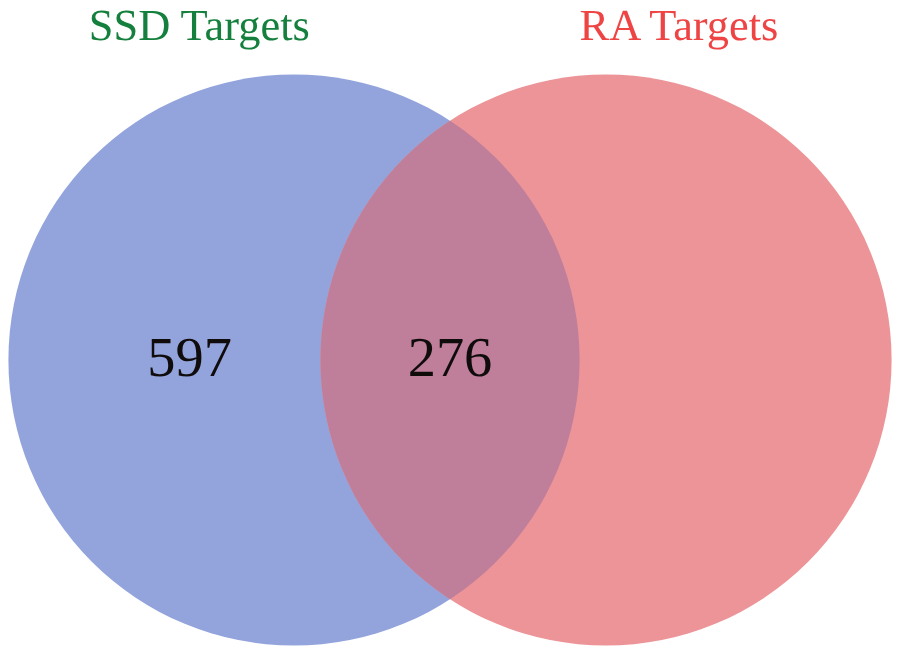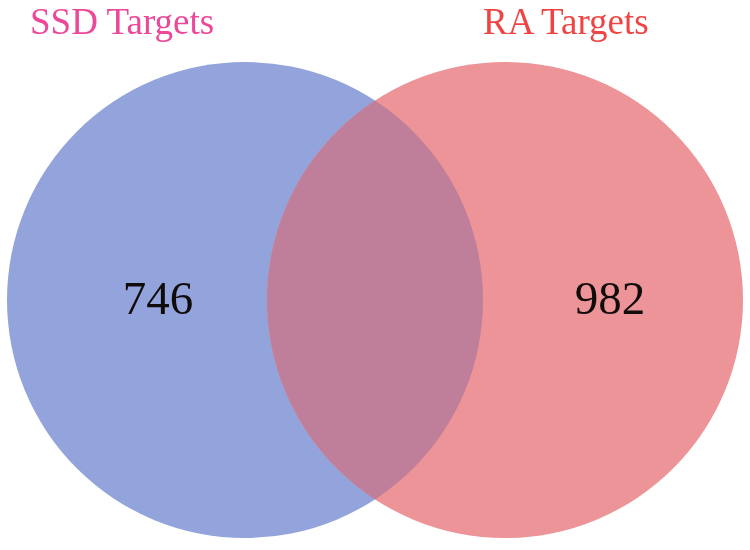--- a/index.html
+++ b/index.html
@@ -52,38 +52,38 @@
   }
   #count-left   { left: 78px;  }
   #count-center { left: 295px; }
   #count-right  { left: 530px; }
 </style>
 </head>
 <body>
 
 <div id="canvas" style="background: rgb(255, 255, 255);">
 
-  <div class="venn-title" id="title-left" style="color: #ec4899;">SSD Targets</div>
+  <div class="venn-title" id="title-left" style="color: #15803d; margin-left: 44px;">SSD Targets</div>
 
   <div class="venn-title" id="title-right" style="color: #ef4444;">RA Targets</div>
 
   <svg id="venn-svg" viewBox="0 0 750 550">
     <defs>
       <clipPath id="clip-left">
         <circle cx="245" cy="300" r="238"></circle>
       </clipPath>
     </defs>
 
     <circle id="circle-left" cx="245" cy="300" r="238" fill="#93a4dc"></circle>
 
     <circle id="circle-right" cx="505" cy="300" r="238" fill="#ec9497"></circle>
 
     <g clip-path="url(#clip-left)">
       <circle id="circle-overlap" cx="505" cy="300" r="238" fill="#bf7e99"></circle>
     </g>
   </svg>
 
-  <div class="venn-count" id="count-left" style="color: rgb(16, 12, 12);">746</div>
+  <div class="venn-count" id="count-left" style="color: rgb(16, 12, 12);">597</div>
 
+  <div class="venn-count" id="count-center" style="color: rgb(16, 12, 12);">276</div>
 
-  <div class="venn-count" id="count-right" style="color: rgb(16, 12, 12);">982</div>
 
 </div>
 
 </body></html>

